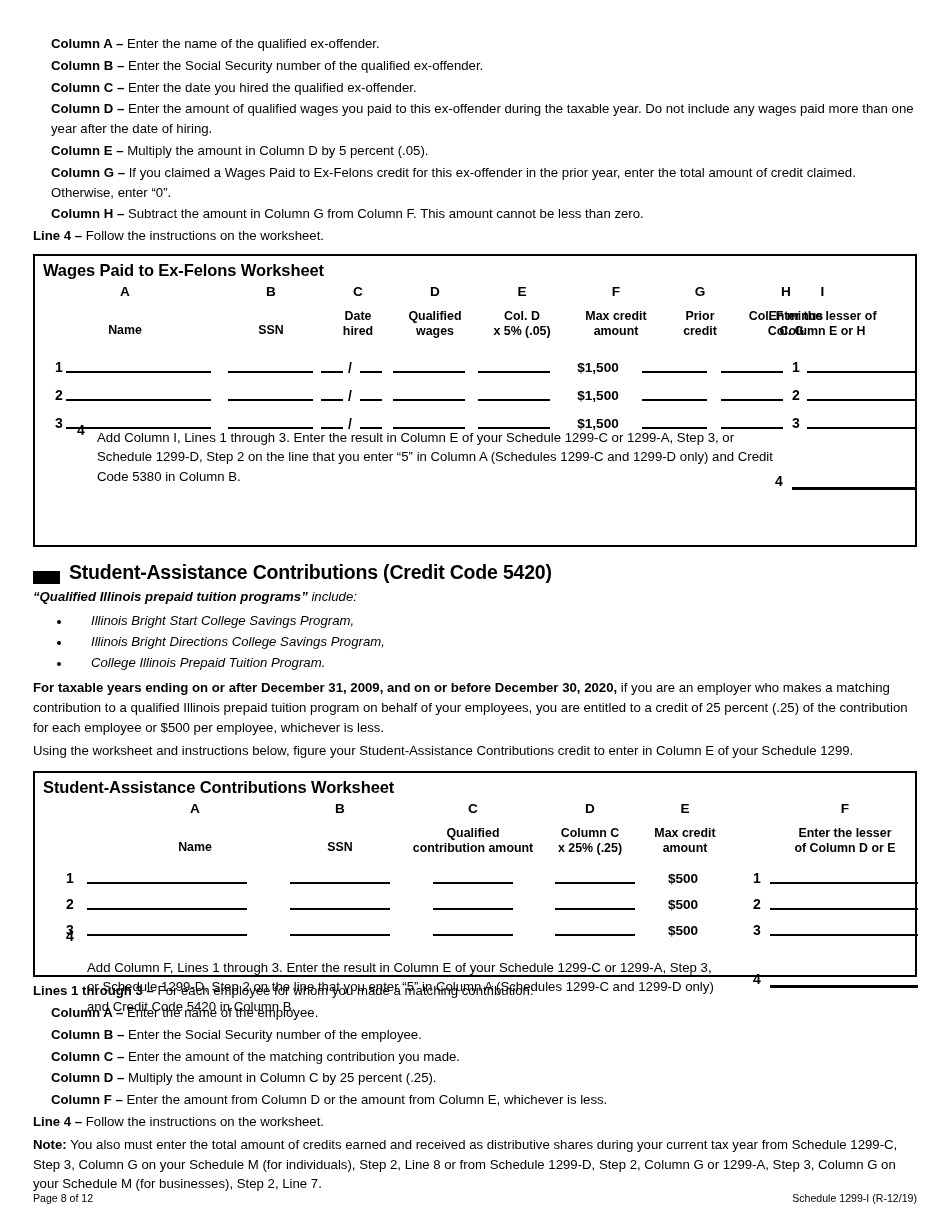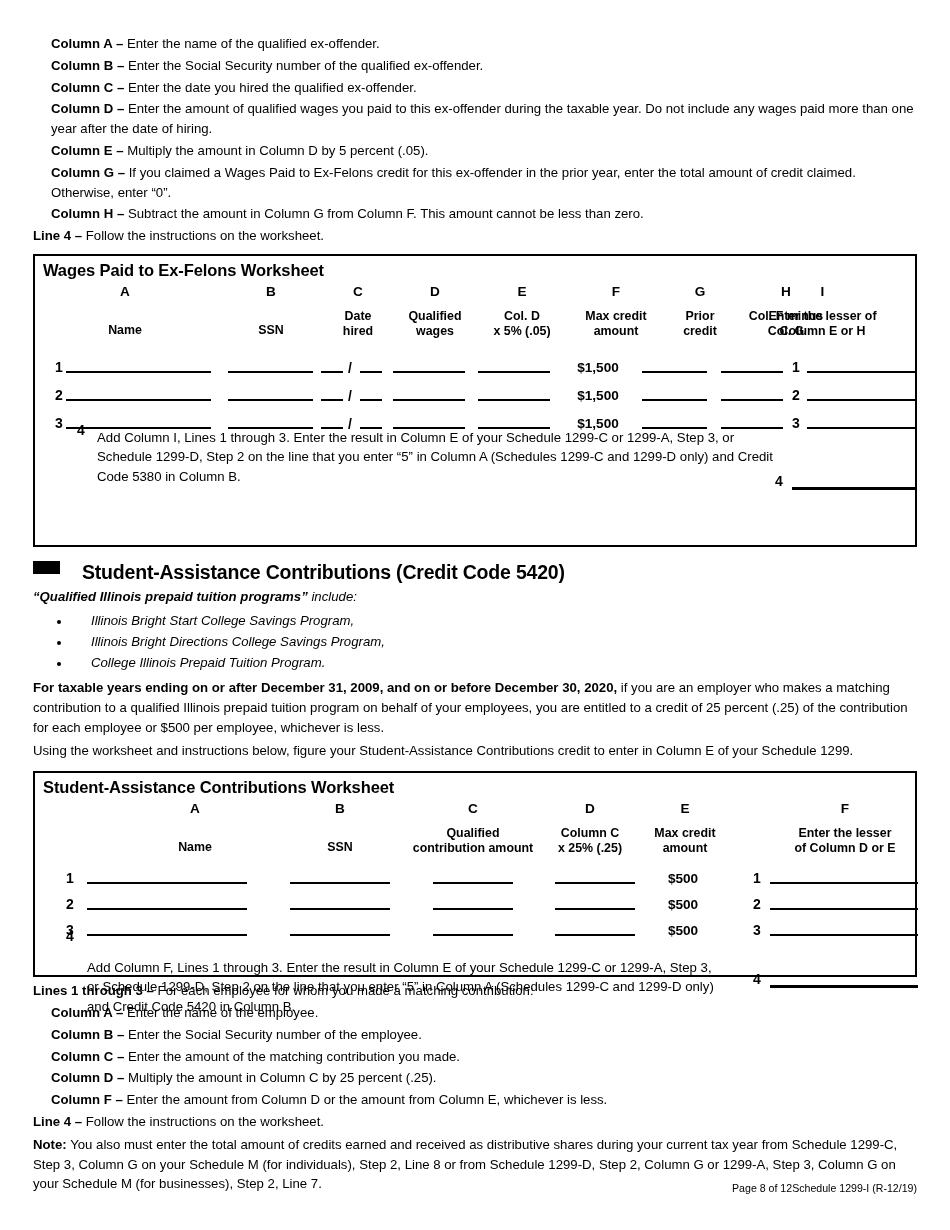--- a/index.html
+++ b/index.html
@@ -31,23 +31,22 @@
     line-height: 1.50;
     margin: 0 0 2px 0;
     text-align: left;
   }
   .para b, .bold { font-weight: bold; }
   .indent1 { padding-left: 18px; }
 
   
   .section-head {
     display: flex;
-    align-items: flex-start;
+    align-items: flex-end;
     margin: 14px 0 3px 0;
-    gap: 13px;
   }
   .blk-square {
     width: 27px;
     height: 13px;
     background: #000;
     display: inline-block;
     margin-right: 9px;
   }
   .section-title {
     font-size: 19.5px;
@@ -160,24 +159,24 @@
     position: absolute;
     font-size: 14px;
     font-weight: bold;
   }
 
   
   .footer {
     position: absolute;
     left: 33px;
     right: 33px;
-    bottom: 36px;
+    bottom: 26px;
     font-size: 10.6px;
     display: flex;
-    justify-content: flex-end;
+    justify-content: space-between;
     color: #000;
   }
 </style>
 </head>
 <body>
 
 <div class="page">
   <div class="content">
 
 

